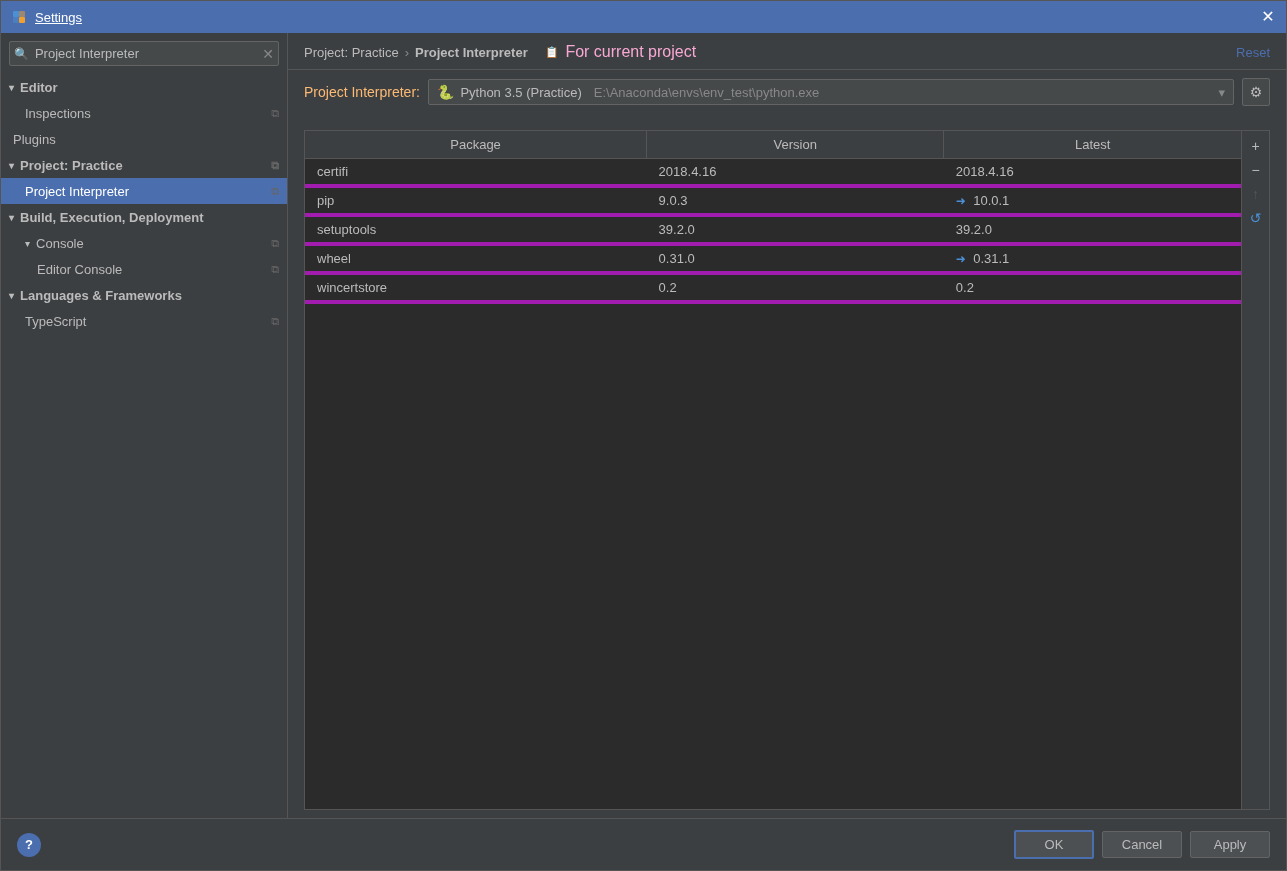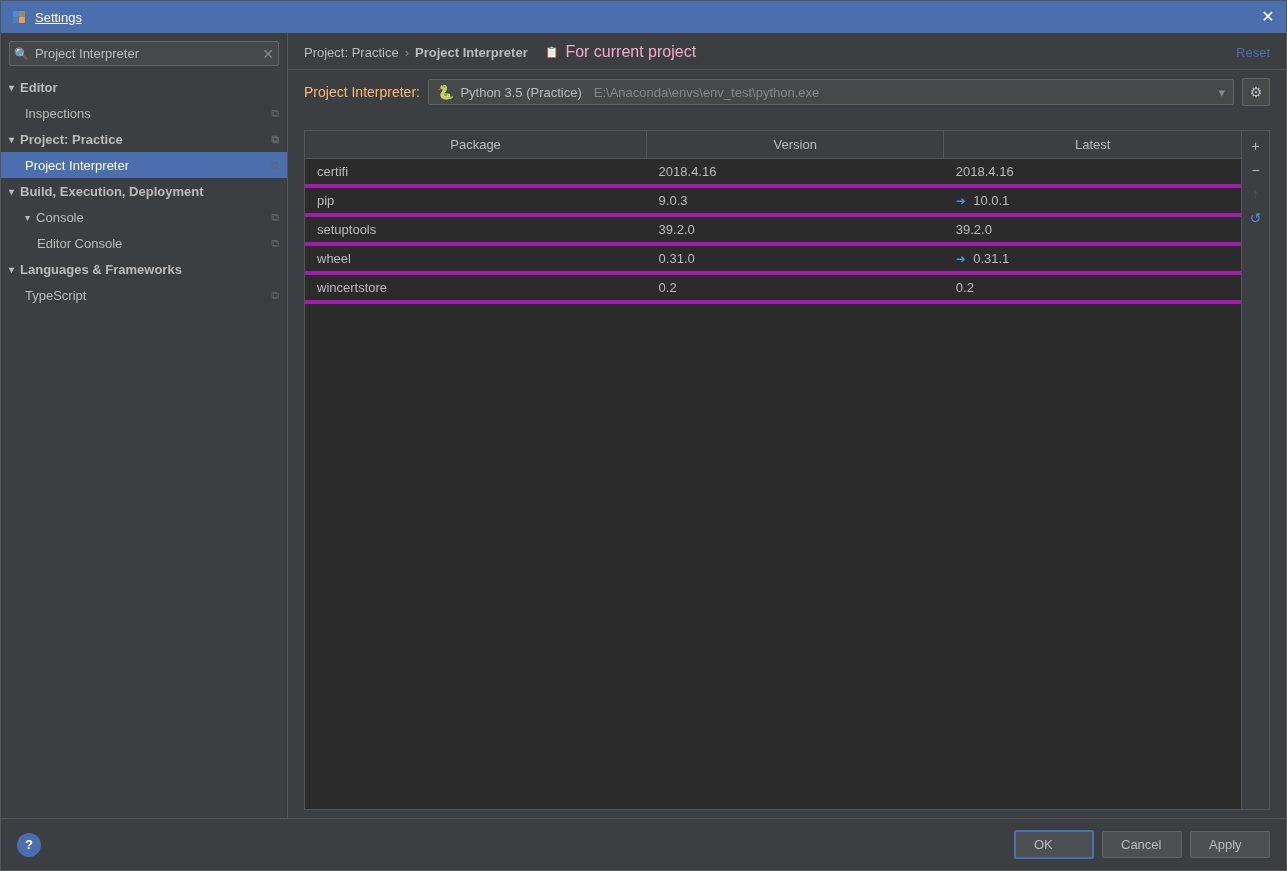--- a/index.html
+++ b/index.html
@@ -303,29 +303,29 @@
       color: #fff;
       display: flex;
       align-items: center;
       justify-content: center;
       cursor: pointer;
       font-size: 13px;
       font-weight: bold;
     }
 
     .footer-btn {
-      padding: 5px 18px;
+      padding: 5px 4px;
       border-radius: 2px;
       font-size: 13px;
       cursor: pointer;
       border: 1px solid #646464;
       background: #4c5052;
       color: #bbbbbb;
       min-width: 80px;
-      text-align: left;
+      text-align: center;
     }
 
     .footer-btn.primary {
       background: #4c5052;
       border: 2px solid #4b6eaf;
       color: #bbbbbb;
     }
   </style>
 </head>
 <body>
@@ -360,20 +360,23 @@
       <div class="sidebar-item section-header">
         <span class="chevron">▾</span>
         <span>Editor</span>
       </div>
 
       <div class="sidebar-item indent-1">
         <span>Inspections</span>
         <span class="copy-icon">⧉</span>
       </div>
 
+      <div class="sidebar-item">
+        <span>Plugins</span>
+      </div>
 
       <div class="sidebar-item section-header">
         <span class="chevron">▾</span>
         <span>Project: Practice</span>
         <span class="copy-icon">⧉</span>
       </div>
 
       <div class="sidebar-item indent-1 selected">
         <span>Project Interpreter</span>
         <span class="copy-icon">⧉</span>

